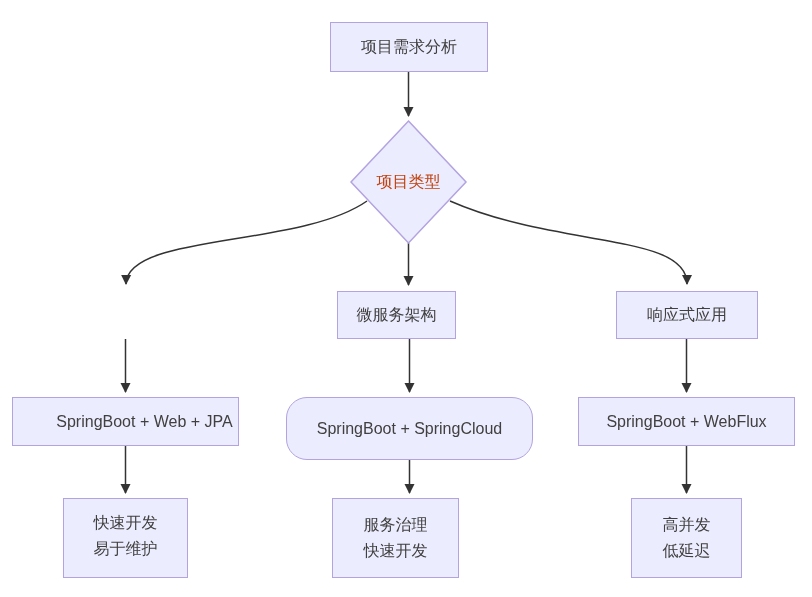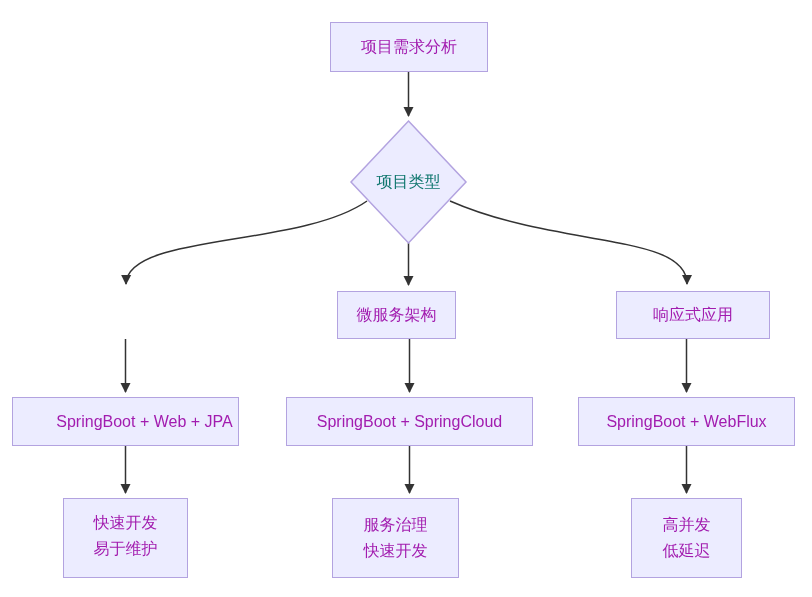--- a/index.html
+++ b/index.html
@@ -17,32 +17,32 @@
   svg.edges {
     position: absolute;
     left: 0; top: 0;
     width: 812px; height: 597px;
   }
   .node {
     position: absolute;
     box-sizing: border-box;
     background: #ECECFF;
     border: 1px solid #b3a3e0;
-    color: #a21caf;
+    color: #404040;
     font-size: 16px;
     display: flex;
     flex-direction: column;
     align-items: center;
     justify-content: center;
     text-align: center;
     line-height: 1.6;
   }
   .diamond-label {
     position: absolute;
-    color: #0f766e;
+    color: #c2410c;
     font-size: 16px;
     transform: translate(-50%, -50%);
     white-space: nowrap;
   }
 </style>
 </head>
 <body>
 
 <div class="canvas">
 
@@ -74,28 +74,28 @@
 
   <div class="node" style="left:330px; top:22px; width:158px; height:50px;">
     <span>项目需求分析</span>
   </div>
 
   <div class="diamond-label" style="left:408.5px; top:182px;">项目类型</div>
 
   <div class="node" style="left:337px; top:291px; width:119px; height:48px;">
     <span>微服务架构</span>
   </div>
-  <div class="node" style="left:616px; top:291px; width:154px; height:48px;">
+  <div class="node" style="left:616px; top:291px; width:142px; height:48px;">
     <span>响应式应用</span>
   </div>
 
   <div class="node" style="left:12px; top:397px; width:227px; height:49px;padding-left:38px;">
     <span>SpringBoot + Web + JPA</span>
   </div>
-  <div class="node" style="left:286px; top:397px; width:247px; height:49px;">
+  <div class="node" style="left:286px; top:397px; width:247px; height:63px;border-radius:21px;">
     <span>SpringBoot + SpringCloud</span>
   </div>
   <div class="node" style="left:578px; top:397px; width:217px; height:49px;">
     <span>SpringBoot + WebFlux</span>
   </div>
 
   <div class="node" style="left:63px; top:498px; width:125px; height:80px;font-family:Liberation Mono, monospace;">
     <span>快速开发</span>
     <span>易于维护</span>
   </div>

